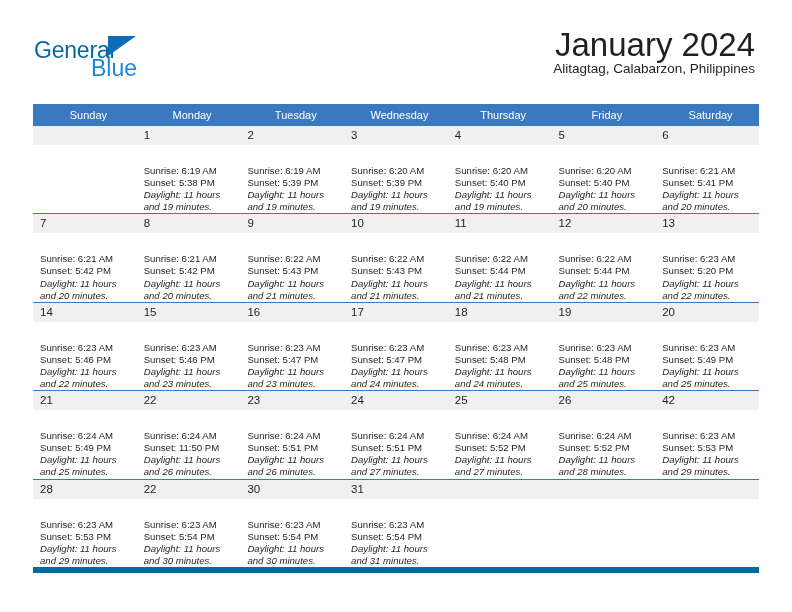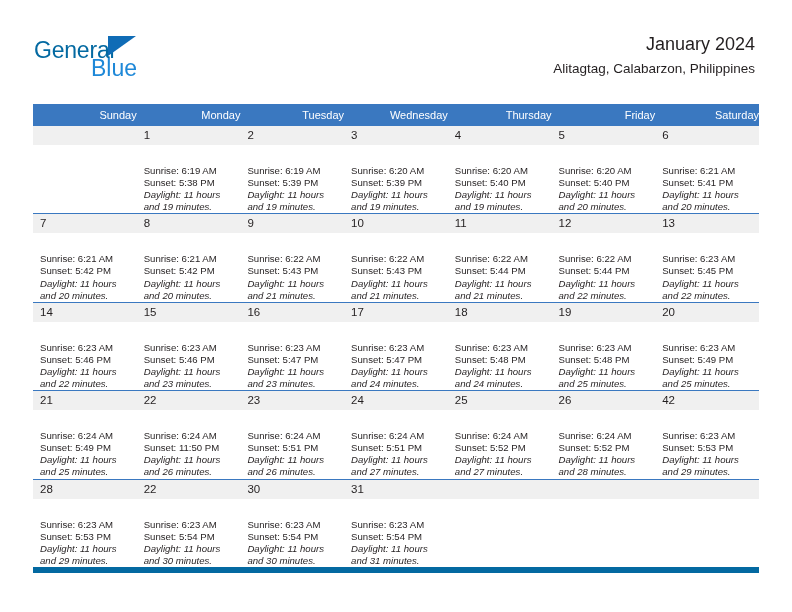--- a/index.html
+++ b/index.html
@@ -67,21 +67,21 @@
     line-height: 26px;
   }
 
   .title-block {
     position: absolute;
     right: 37px;
     top: 28px;
     text-align: right;
   }
   .cal-title {
-    font-size: 18px;
+    font-size: 33px;
     color: #231f20;
     line-height: 33px;
     white-space: nowrap;
   }
   .cal-subtitle {
     font-size: 13.5px;
     color: #231f20;
     line-height: 16px;
     white-space: nowrap;
   }
@@ -94,21 +94,21 @@
     width: 726px;
     border-collapse: collapse;
     table-layout: fixed;
   }
 
   .calendar th {
     background: #3a78c0;
     color: #ffffff;
     font-size: 11px;
     font-weight: normal;
-    text-align: right;
+    text-align: center;
     padding: 5px 0 5px 7px;
     height: 11px;
     border: none;
   }
 
   .calendar td {
     width: 103.7px;
     vertical-align: top;
     padding: 0;
     border: none;
@@ -278,21 +278,21 @@
             <div class="details">
               <div>Sunrise: 6:22 AM</div>
               <div>Sunset: 5:44 PM</div>
               <div class="daylight">Daylight: 11 hours and 22 minutes.</div>
             </div>
           </td>
           <td>
             <div class="daynum">13</div>
             <div class="details">
               <div>Sunrise: 6:23 AM</div>
-              <div>Sunset: 5:45 PM</div>
+              <div>Sunset: 5:20 PM</div>
               <div class="daylight">Daylight: 11 hours and 22 minutes.</div>
             </div>
           </td>
         </tr>
         <tr class="week">
           <td>
             <div class="daynum">14</div>
             <div class="details">
               <div>Sunrise: 6:23 AM</div>
               <div>Sunset: 5:46 PM</div>

